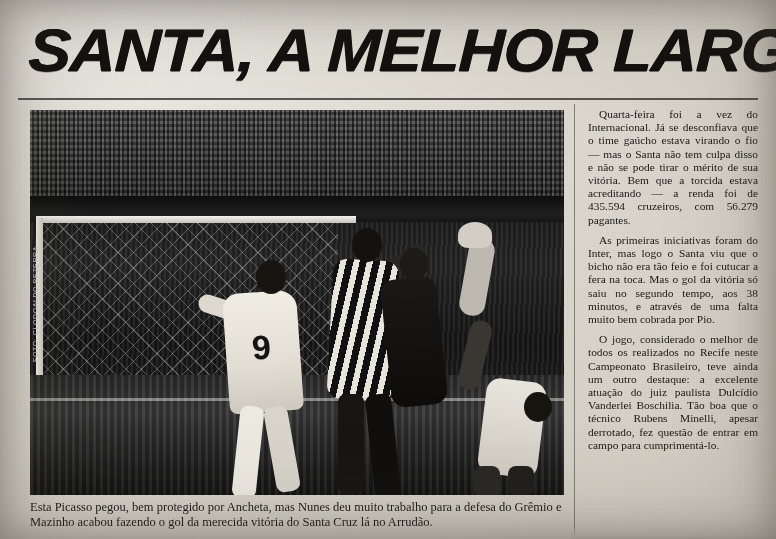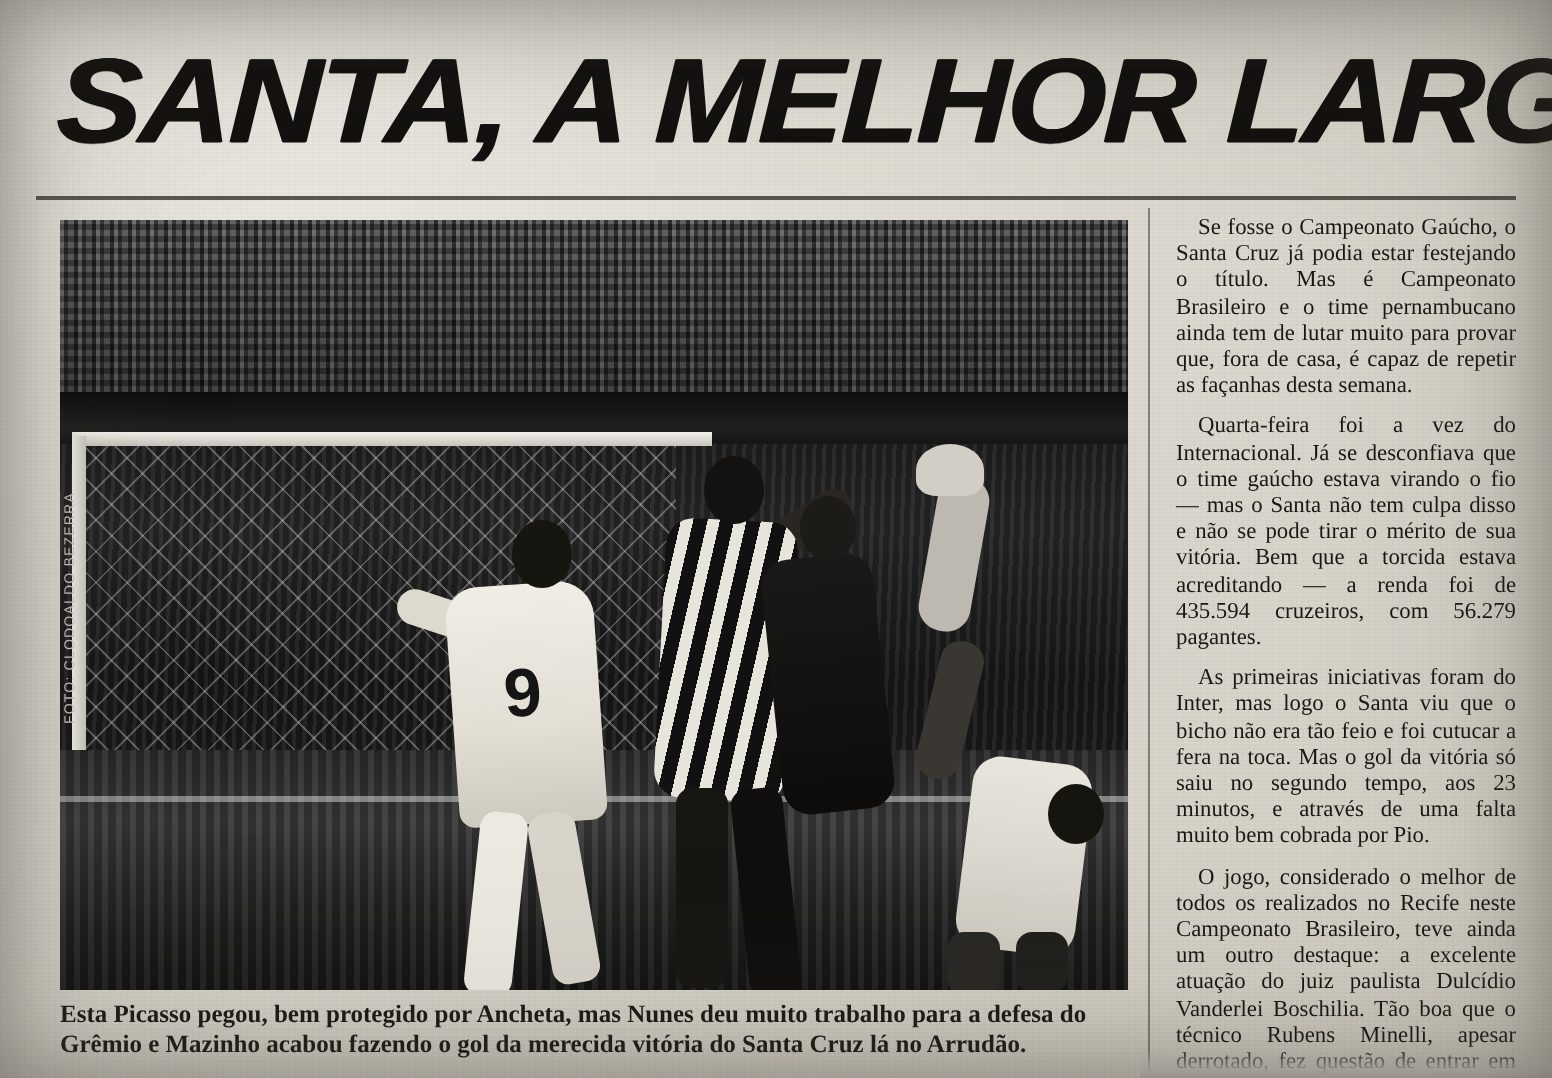--- a/index.html
+++ b/index.html
@@ -300,21 +300,21 @@
     white-space: nowrap;
   }
 
   
   .caption {
     position: absolute;
     left: 30px;
     top: 500px;
     width: 534px;
     font-family: "Liberation Serif", serif;
-    font-weight: bold;
+    font-weight: normal;
     font-size: 12.5px;
     line-height: 15px;
     color: #1b1916;
   }
 
   
   .col-rule {
     position: absolute;
     left: 574px;
     top: 104px;
@@ -398,22 +398,21 @@
     <div class="p3-leg1"></div>
     <div class="p3-leg2"></div>
 
     <div class="photo-credit">FOTO: CLODOALDO BEZERRA</div>
   </div>
 
   <div class="caption">Esta Picasso pegou, bem protegido por Ancheta, mas Nunes deu muito trabalho para a defesa do Grêmio e Mazinho acabou fazendo o gol da merecida vitória do Santa Cruz lá no Arrudão.</div>
 
   <div class="col-rule"></div>
   <div class="article">
-    <p>Se fosse o Campeonato Gaúcho, o Santa Cruz já podia estar festejando o título. Mas é Campeonato Brasileiro e o time pernambucano ainda tem de lutar muito para provar que, fora de casa, é capaz de repetir as façanhas desta semana.</p>
     <p>Quarta-feira foi a vez do Internacional. Já se desconfiava que o time gaúcho estava virando o fio — mas o Santa não tem culpa disso e não se pode tirar o mérito de sua vitória. Bem que a torcida estava acreditando — a renda foi de 435.594 cruzeiros, com 56.279 pagantes.</p>
-    <p>As primeiras iniciativas foram do Inter, mas logo o Santa viu que o bicho não era tão feio e foi cutucar a fera na toca. Mas o gol da vitória só saiu no segundo tempo, aos 23 minutos, e através de uma falta muito bem cobrada por Pio.</p>
+    <p>As primeiras iniciativas foram do Inter, mas logo o Santa viu que o bicho não era tão feio e foi cutucar a fera na toca. Mas o gol da vitória só saiu no segundo tempo, aos 38 minutos, e através de uma falta muito bem cobrada por Pio.</p>
     <p>O jogo, considerado o melhor de todos os realizados no Recife neste Campeonato Brasileiro, teve ainda um outro destaque: a excelente atuação do juiz paulista Dulcídio Vanderlei Boschilia. Tão boa que o técnico Rubens Minelli, apesar derrotado, fez questão de entrar em campo para cumprimentá-lo.</p>
 
   </div>
 
   <div class="bottom-fade"></div>
   <div class="vignette"></div>
 </div>
 
 </body></html>

